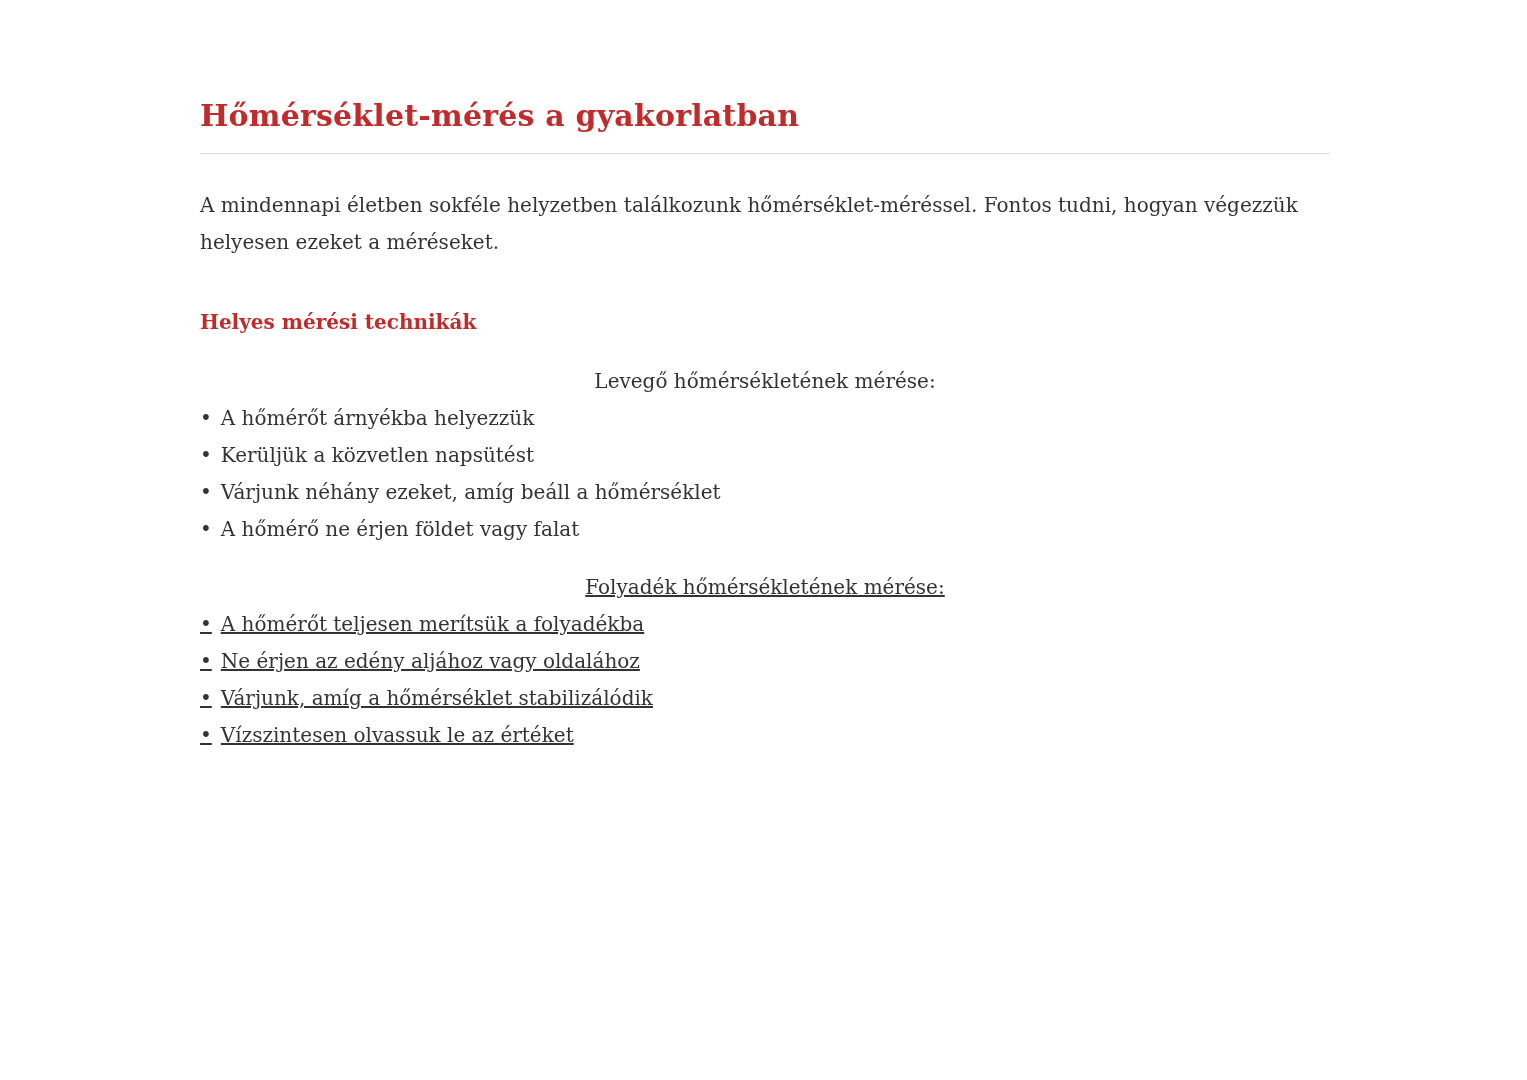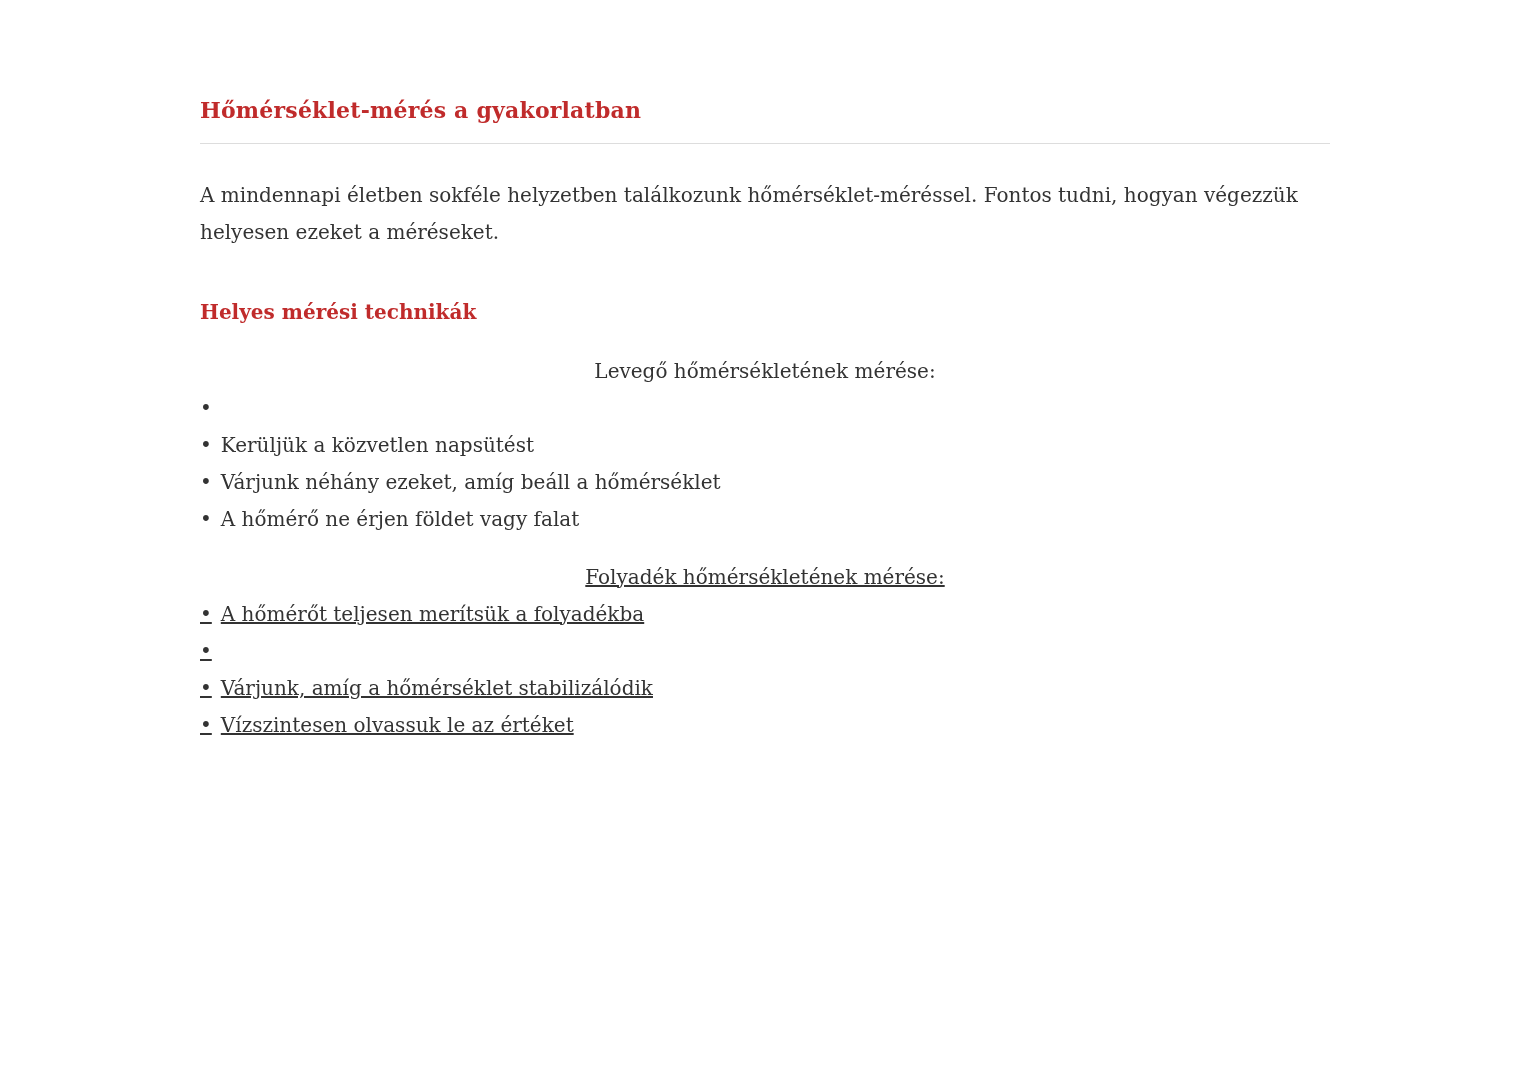--- a/index.html
+++ b/index.html
@@ -17,21 +17,21 @@
   }
   .page {
     padding: 96px 197px 0 200px;
     width: 100%;
   }
   .content {
     max-width: 1130px;
   }
   h1.doc-title {
     margin: 0;
-    font-size: 22px;
+    font-size: 30px;
     line-height: 1.3;
     font-weight: 700;
     color: #c02b2b;
     letter-spacing: 0.2px;
   }
   hr.title-divider {
     border: none;
     border-top: 1px solid #dddddd;
     margin: 18px 0 0 0;
     width: 100%;
@@ -87,20 +87,21 @@
 
     <p class="intro">A mindennapi életben sokféle helyzetben találkozunk hőmérséklet-méréssel. Fontos tudni, hogyan végezzük helyesen ezeket a méréseket.</p>
 
     <h2 class="sub-heading">Helyes mérési technikák</h2>
 
     <div class="group">
       <p class="group-title">Levegő hőmérsékletének mérése:</p>
 
       <div class="bullet-line">
         <span class="bullet-glyph">•</span>
+        <span>A hőmérőt árnyékba helyezzük</span>
       </div>
       <div class="bullet-line">
         <span class="bullet-glyph">•</span>
         <span>Kerüljük a közvetlen napsütést</span>
       </div>
       <div class="bullet-line">
         <span class="bullet-glyph">•</span>
         <span>Várjunk néhány ezeket, amíg beáll a hőmérséklet</span>
       </div>
       <div class="bullet-line">
@@ -111,20 +112,21 @@
 
     <div class="group">
       <p class="group-title">Folyadék hőmérsékletének mérése:</p>
 
       <div class="bullet-line">
         <span class="bullet-glyph">•</span>
         <span>A hőmérőt teljesen merítsük a folyadékba</span>
       </div>
       <div class="bullet-line">
         <span class="bullet-glyph">•</span>
+        <span>Ne érjen az edény aljához vagy oldalához</span>
       </div>
       <div class="bullet-line">
         <span class="bullet-glyph">•</span>
         <span>Várjunk, amíg a hőmérséklet stabilizálódik</span>
       </div>
       <div class="bullet-line">
         <span class="bullet-glyph">•</span>
         <span>Vízszintesen olvassuk le az értéket</span>
       </div>
     </div>

